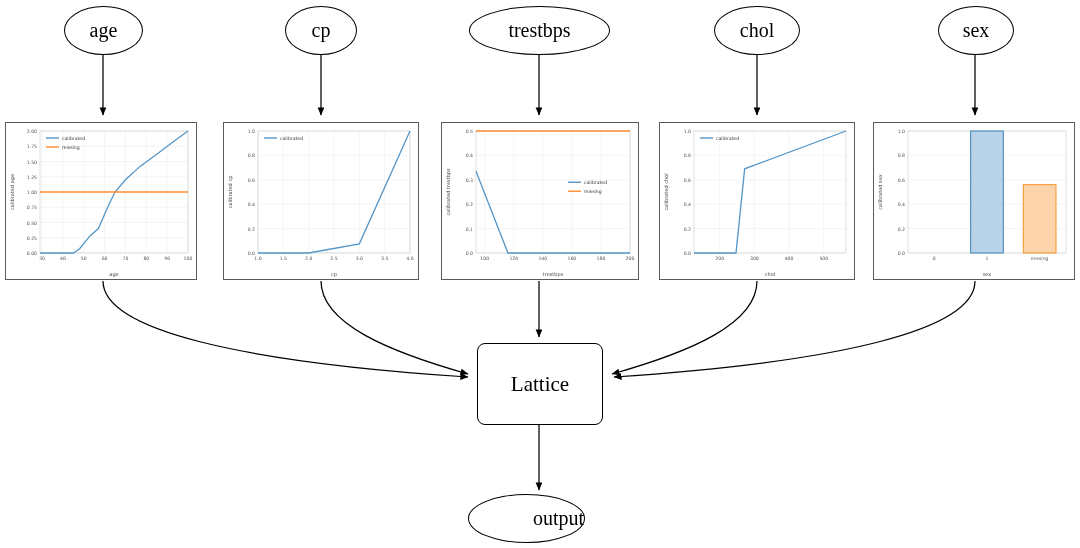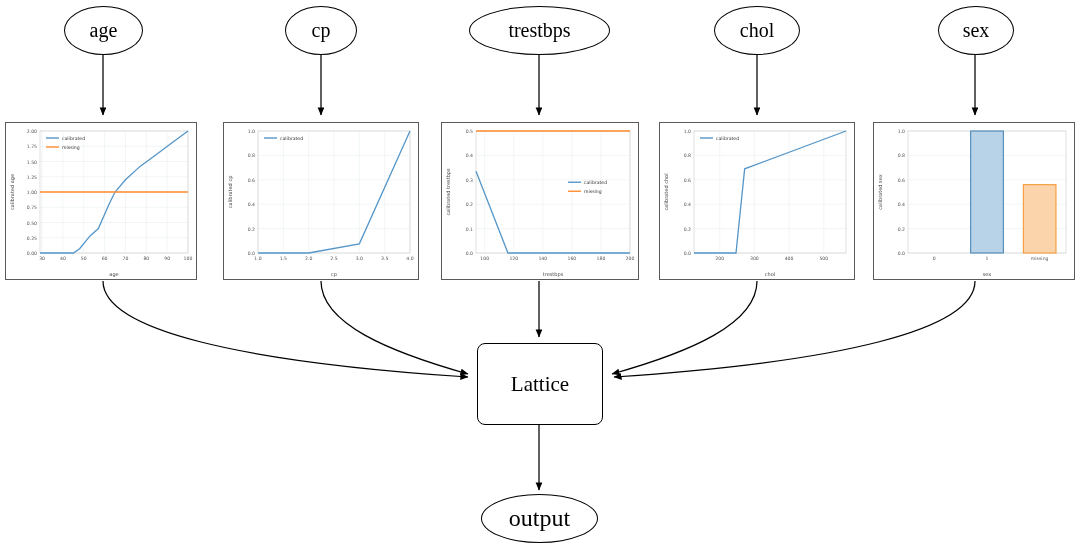--- a/index.html
+++ b/index.html
@@ -117,21 +117,21 @@
     <span>chol</span>
   </div>
   <div class="node-ellipse" style="left:938px; top:6px; width:76px; height:49px; font-size:20px;">
     <span>sex</span>
   </div>
 
   <div class="node-box" style="left:477px; top:343px; width:126px; height:82px; font-size:21px;border-radius:8px;">
     <span>Lattice</span>
   </div>
 
-  <div class="node-ellipse" style="left:481px; top:494px; width:117px; height:49px; font-size:24px;">
+  <div class="node-ellipse" style="left:468px; top:494px; width:117px; height:49px; font-size:20px;justify-content:flex-end;">
     <span>output</span>
   </div>
 
   <div class="panel" style="left:5px; top:122px; width:192px; height:158px;">
     <div class="plot">
         <svg width="190" height="156" viewBox="0 0 190 156">
           <rect x="34" y="8" width="148" height="122" fill="#ffffff"></rect>
           <line x1="34" y1="130" x2="182" y2="130" class="grid-line"></line>
           <line x1="34" y1="114.75" x2="182" y2="114.75" class="grid-line"></line>
           <line x1="34" y1="99.5" x2="182" y2="99.5" class="grid-line"></line>

